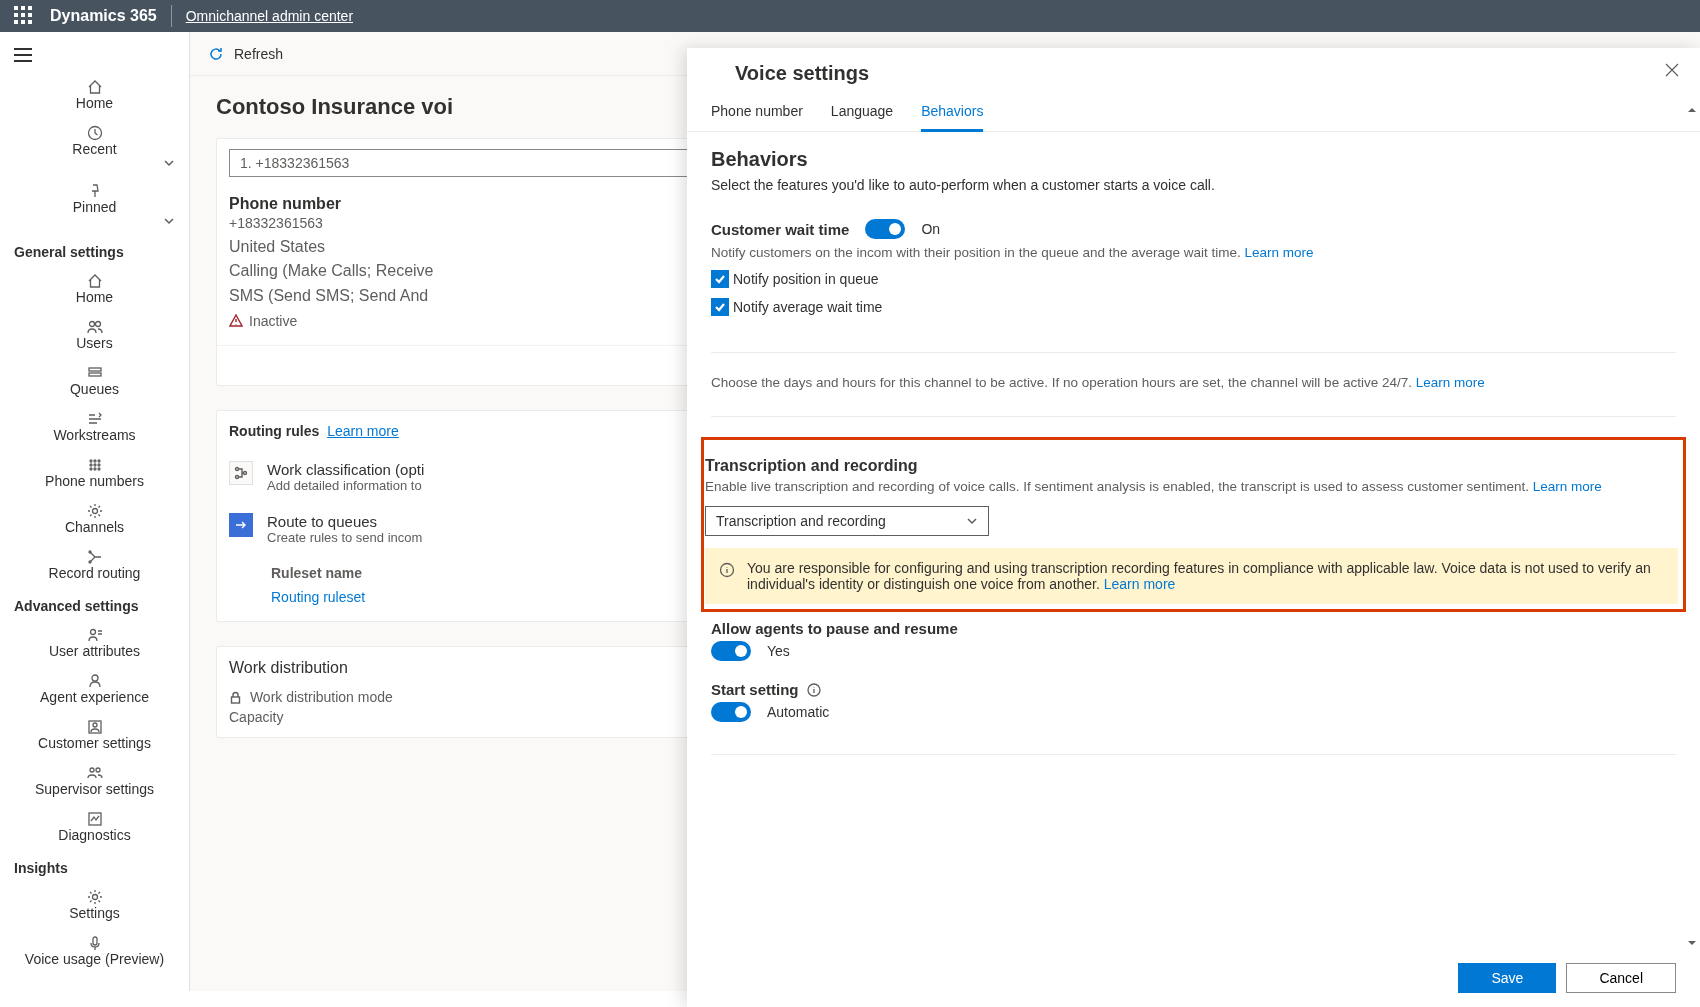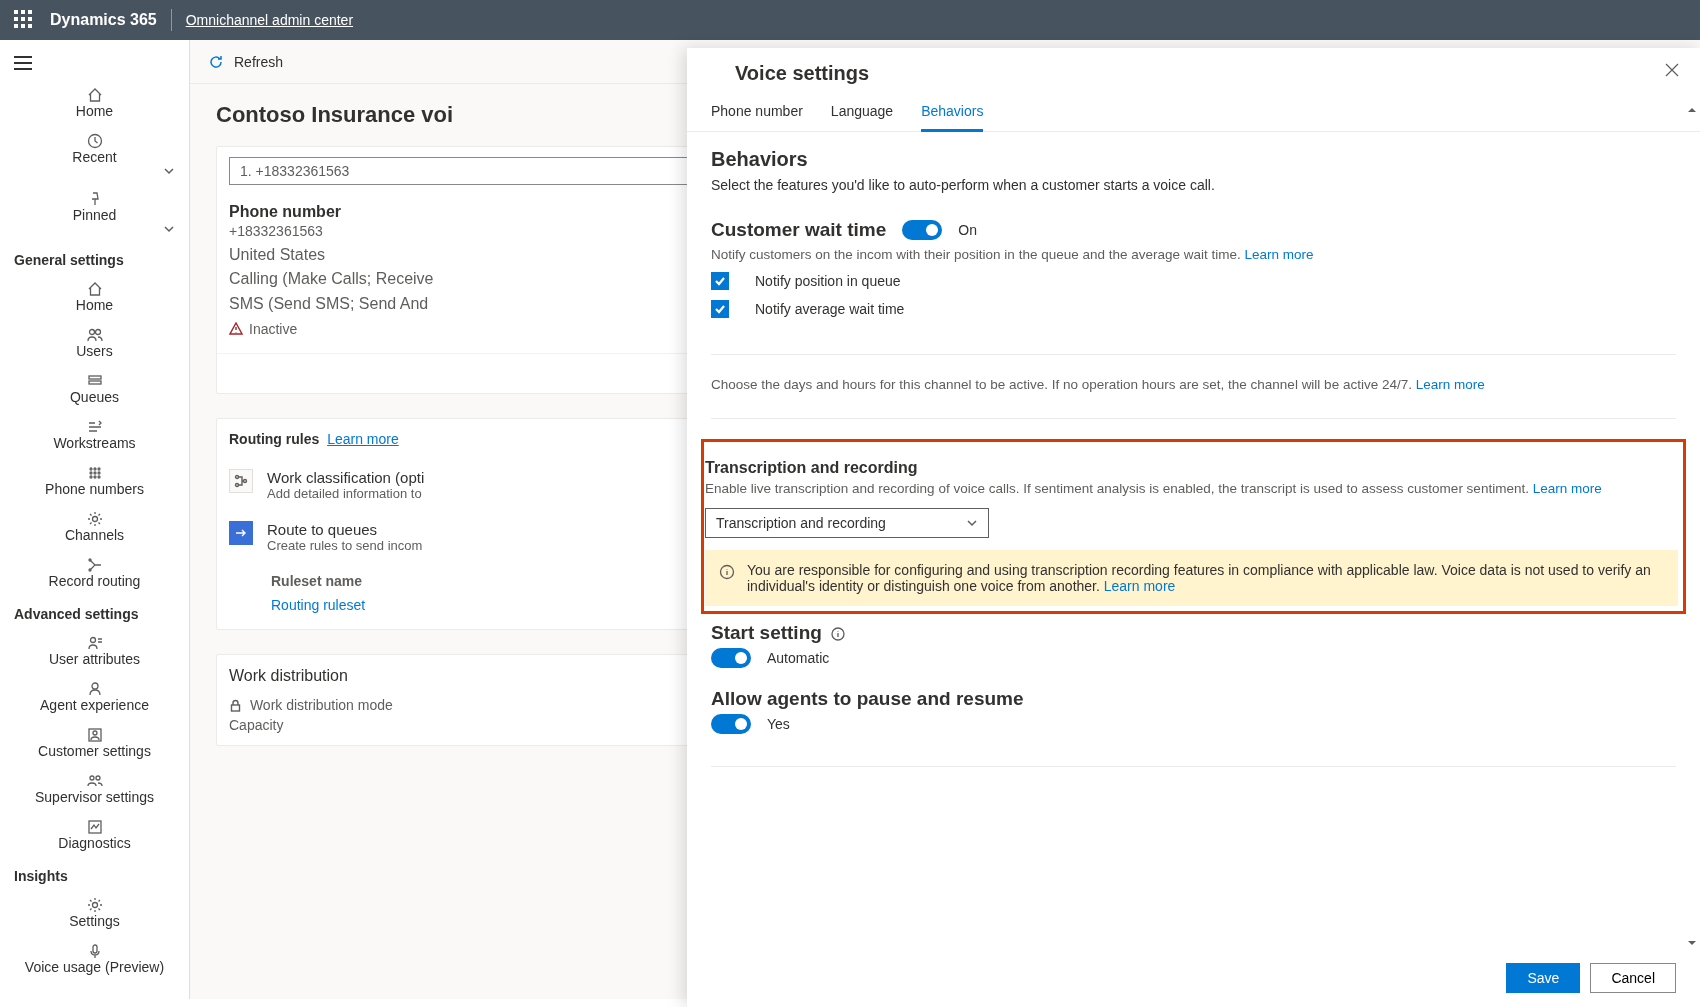--- a/index.html
+++ b/index.html
@@ -1,19 +1,19 @@
 <!DOCTYPE html>
 <html><head>
 <meta charset="utf-8">
 <style>
   * { box-sizing: border-box; margin: 0; padding: 0; }
   body { font-family: "Segoe UI", Arial, sans-serif; font-size: 14px; color: #323130; background: #fff; width: 1700px; height: 1007px; overflow: hidden; position: relative; }
 
   
-  .topbar { height: 40px; background: #485360; color: #fff; display: flex; align-items: center; padding: 0 14px; }
+  .topbar { height: 32px; background: #485360; color: #fff; display: flex; align-items: center; padding: 0 14px; }
   .waffle { width: 20px; height: 20px; display: grid; grid-template-columns: repeat(3,4px); grid-template-rows: repeat(3,4px); gap: 3px; margin-right: 16px; }
   .waffle span { background: #fff; width: 4px; height: 4px; }
   .app-name { font-weight: 600; font-size: 16px; margin-right: 14px; }
   .top-divider { width:1px; height:22px; background:#8c98a6; margin-right:14px; }
   .app-sub { font-size: 14px; text-decoration: underline; }
 
   
   .shell { display:flex; height: calc(1007px - 48px); }
 
   
@@ -62,54 +62,54 @@
   .tab { padding-bottom:10px; cursor:pointer; color:#323130; }
   .tab.active { color:#0078d4; border-bottom:3px solid #0078d4; margin-bottom:-1px; font-weight:400; }
 
   .fly-body { padding: 16px 24px 0 24px; overflow-y:auto; flex:1; }
   .section-title { font-size:20px; font-weight:600; margin-bottom:6px; }
   .section-desc { color:#323130; margin-bottom:26px; }
 
   .setting { padding: 0 0 14px 0; }
   .setting-divider { border-top:1px solid #edebe9; margin: 12px 0 22px 0; }
   .setting-row { display:flex; align-items:center; gap:16px; margin-bottom:6px; }
-  .setting-label { font-weight:600; font-size:19px; }
+  .setting-label { font-weight:600; font-size:15px; }
   .setting-help { color:#605e5c; font-size:13.5px; }
   .setting-help a, .learn { color:#0078d4; cursor:pointer; }
 
   
   .toggle { width:40px; height:20px; border-radius:10px; position:relative; cursor:pointer; }
   .toggle.on { background:#0078d4; }
   .toggle.off { background:#fff; border:1px solid #605e5c; }
   .toggle .knob { width:12px; height:12px; border-radius:50%; position:absolute; top:4px; }
   .toggle.on .knob { background:#fff; right:4px; }
   .toggle.off .knob { background:#605e5c; left:4px; top:3px; }
   .toggle-state { font-size:14px; }
 
   
-  .chk-row { display:flex; align-items:center; gap:26px; margin:10px 0; }
+  .chk-row { display:flex; align-items:center; gap:4px; margin:10px 0; }
   .chk { width:18px; height:18px; background:#0078d4; display:flex; align-items:center; justify-content:center; }
   .chk svg { width:12px; height:12px; stroke:#fff; stroke-width:2.2; fill:none; }
 
   
   .dropdown { border:1px solid #605e5c; padding:6px 10px; width:284px; display:flex; align-items:center; justify-content:space-between; margin-top:12px; cursor:pointer; }
   .dropdown svg { width:12px; height:12px; stroke:#605e5c; stroke-width:1.5; fill:none; }
 
   
   .banner { background:#fff4ce; padding:12px 14px; display:flex; gap:12px; margin-top:12px; font-size:14px; color:#323130; }
   .banner svg { width:16px; height:16px; stroke:#605e5c; fill:none; stroke-width:1.3; flex-shrink:0; margin-top:2px; }
 
   
   .highlight { outline: 3px solid #d83b01; outline-offset: -1px; padding: 18px 6px 6px 2px; margin: 6px -8px 10px -8px; }
 
   .info-icon { width:14px; height:14px; stroke:#605e5c; fill:none; stroke-width:1.3; vertical-align:-2px; margin-left:4px; }
 
   
   .fly-foot { padding: 14px 24px; display:flex; justify-content:flex-end; gap:10px; }
-  .btn { padding: 6px 20px; font-size:14px; cursor:pointer; border:1px solid #8a8886; background:#fff; }
+  .btn { padding: 6px 32px; font-size:14px; cursor:pointer; border:1px solid #8a8886; background:#fff; }
   .btn.primary { background:#0078d4; color:#fff; border-color:#0078d4; }
 
   
   .scroll-ind { position:absolute; right:2px; width:11px; }
   .scroll-up { top:54px; }
   .scroll-down { bottom:56px; }
   .scroll-ind svg { width:10px; height:10px; fill:#605e5c; }
 </style>
 </head>
 <body>
@@ -442,42 +442,42 @@
             </svg>
           <div>
             <span>You are responsible for configuring and using transcription recording features in compliance with applicable law. Voice data is not used to verify an individual's identity or distinguish one voice from another.</span>
             <a class="learn">Learn more</a>
           </div>
         </div>
       </div>
     </div>
 
     <div class="setting">
+      <div class="setting-label">Allow agents to pause and resume</div>
+      <div class="setting-row" style="margin-top:4px;">
+        <div class="toggle on">
+            <div class="knob"></div>
+          </div>
+        <span class="toggle-state">Yes</span>
+      </div>
+    </div>
+
+    <div class="setting">
       <div class="setting-label">
         <span>Start setting</span>
         <svg class="info-icon" viewBox="0 0 14 14">
             <circle cx="7" cy="7" r="6"></circle>
             <path d="M7 4v.5M7 6v4"></path>
           </svg>
       </div>
       <div class="setting-row" style="margin-top:4px;">
         <div class="toggle on">
             <div class="knob"></div>
           </div>
         <span class="toggle-state">Automatic</span>
-      </div>
-    </div>
-
-    <div class="setting">
-      <div class="setting-label">Allow agents to pause and resume</div>
-      <div class="setting-row" style="margin-top:4px;">
-        <div class="toggle on">
-            <div class="knob"></div>
-          </div>
-        <span class="toggle-state">Yes</span>
       </div>
     </div>
 
     <div class="setting-divider" style="margin-bottom:0;"></div>
   </div>
 
   <div class="fly-foot">
     <button class="btn primary">Save</button>
     <button class="btn">Cancel</button>
   </div>

